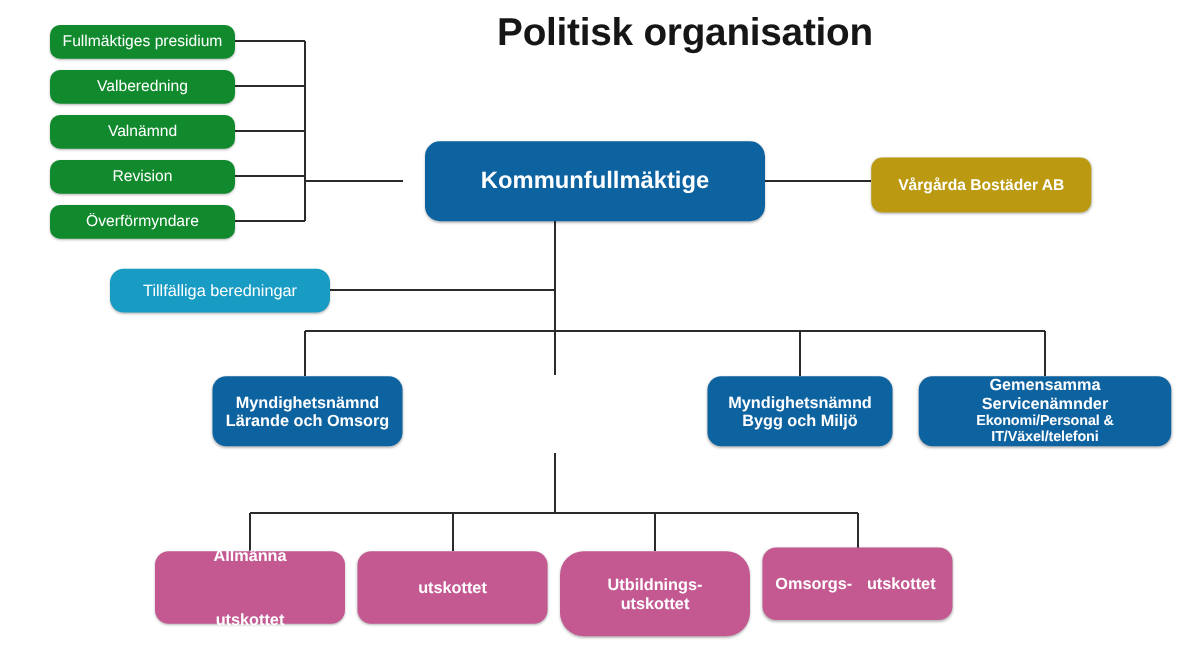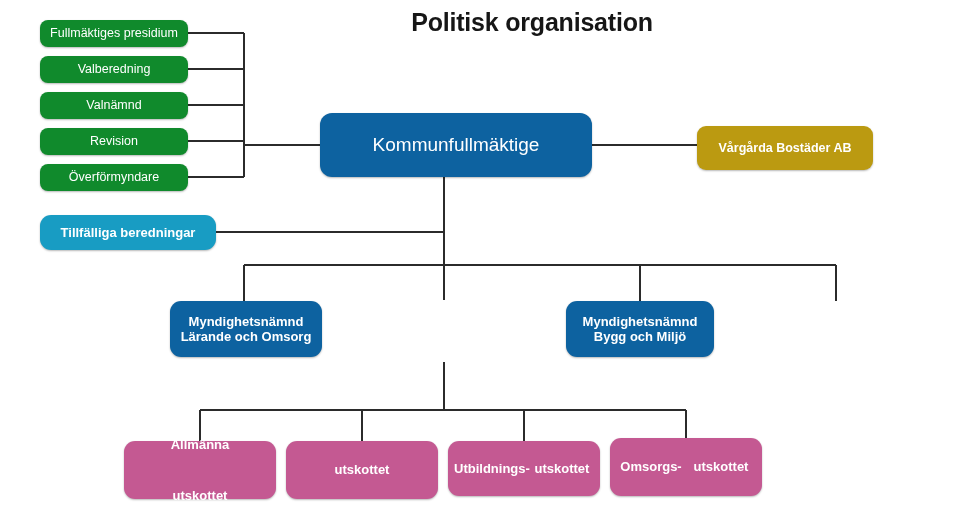--- a/index.html
+++ b/index.html
@@ -50,53 +50,55 @@
     letter-spacing: -0.1px;
   }
   .green {
     background: #108a2c;
     font-size: 12.5px;
     border-radius: 8px;
   }
   .primary-blue {
     background: #0d62a0;
     font-size: 19px;
-    font-weight: normal;
+    font-weight: bold;
     border-radius: 12px;
+    margin-left: 20px;
   }
   .gold {
     background: #bb9a11;
     font-size: 12.5px;
     font-weight: bold;
     border-radius: 9px;
   }
   .cyan {
     background: #189cc3;
     font-size: 13px;
-    font-weight: bold;
+    font-weight: normal;
     border-radius: 11px;
+    margin-left: 48px;
   }
   .mid-blue {
     background: #0d62a0;
     font-size: 13px;
     font-weight: bold;
     border-radius: 11px;
   }
   .pink {
     background: #c45992;
     font-size: 13px;
     font-weight: bold;
     border-radius: 11px;
   }
   #page-title {
     position: absolute;
-    left: 322px;
+    left: 338px;
     top: 8px;
     width: 420px;
-    font-size: 25px;
+    font-size: 31px;
     font-weight: bold;
     color: #161616;
     text-align: center;
     letter-spacing: -0.2px;
     z-index: 3;
   }
 </style>
 </head>
 <body>
 
@@ -176,31 +178,35 @@
     <span class="node-text">Myndighetsnämnd</span>
     <span class="node-text">Lärande och Omsorg</span>
   </div>
 
 
   <div class="node mid-blue" style="left:566px; top:301px; width:148px; height:56px; flex-direction:column;">
     <span class="node-text">Myndighetsnämnd</span>
     <span class="node-text">Bygg och Miljö</span>
   </div>
 
+  <div class="node mid-blue" style="left:735px; top:301px; width:202px; height:56px; flex-direction:column;">
+    <span class="node-text">Gemensamma Servicenämnder</span>
+    <span class="node-sub">Ekonomi/Personal &amp; IT/Växel/telefoni</span>
+  </div>
 
   <div class="node pink" style="left:124px; top:441px; width:152px; height:58px; flex-direction:column;gap:36px;">
     <span class="node-text">Allmänna</span>
     <span class="node-text">utskottet</span>
   </div>
 
   <div class="node pink" style="left:286px; top:441px; width:152px; height:58px; flex-direction:column;">
     <span class="node-text">utskottet</span>
   </div>
 
-  <div class="node pink" style="left:448px; top:441px; width:152px; height:55px; flex-direction:row;">
+  <div class="node pink" style="left:448px; top:441px; width:152px; height:68px; flex-direction:column;border-radius:19px;">
     <span class="node-text">Utbildnings-</span>
     <span class="node-text">utskottet</span>
   </div>
 
   <div class="node pink" style="left:610px; top:438px; width:152px; height:58px; flex-direction:row;">
     <span class="node-text">Omsorgs-</span>
     <span class="node-text">utskottet</span>
   </div>
 
 </div>

